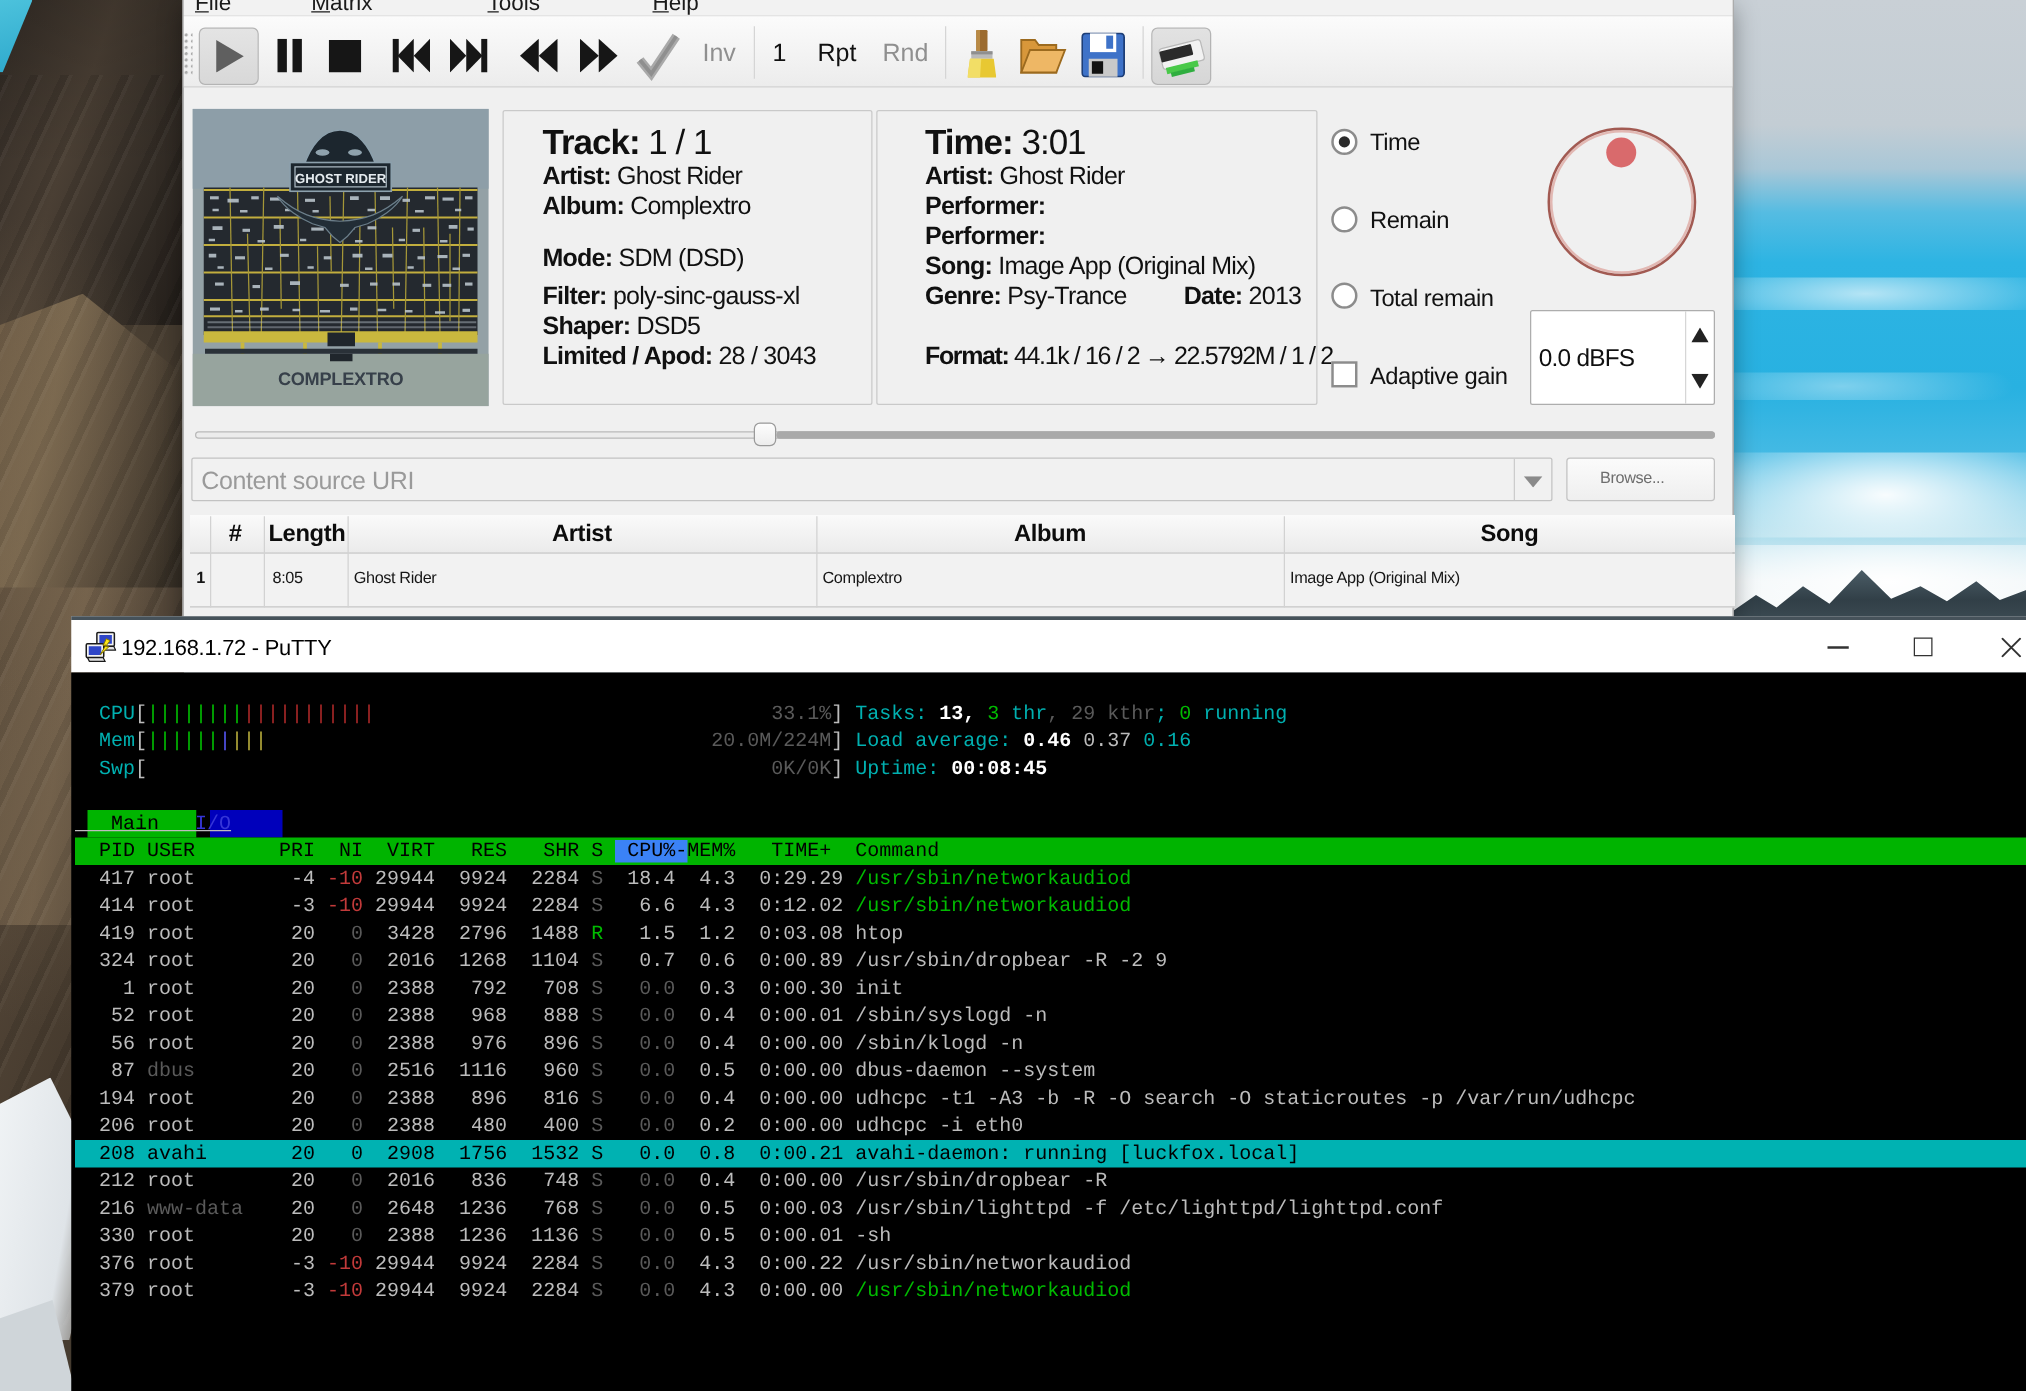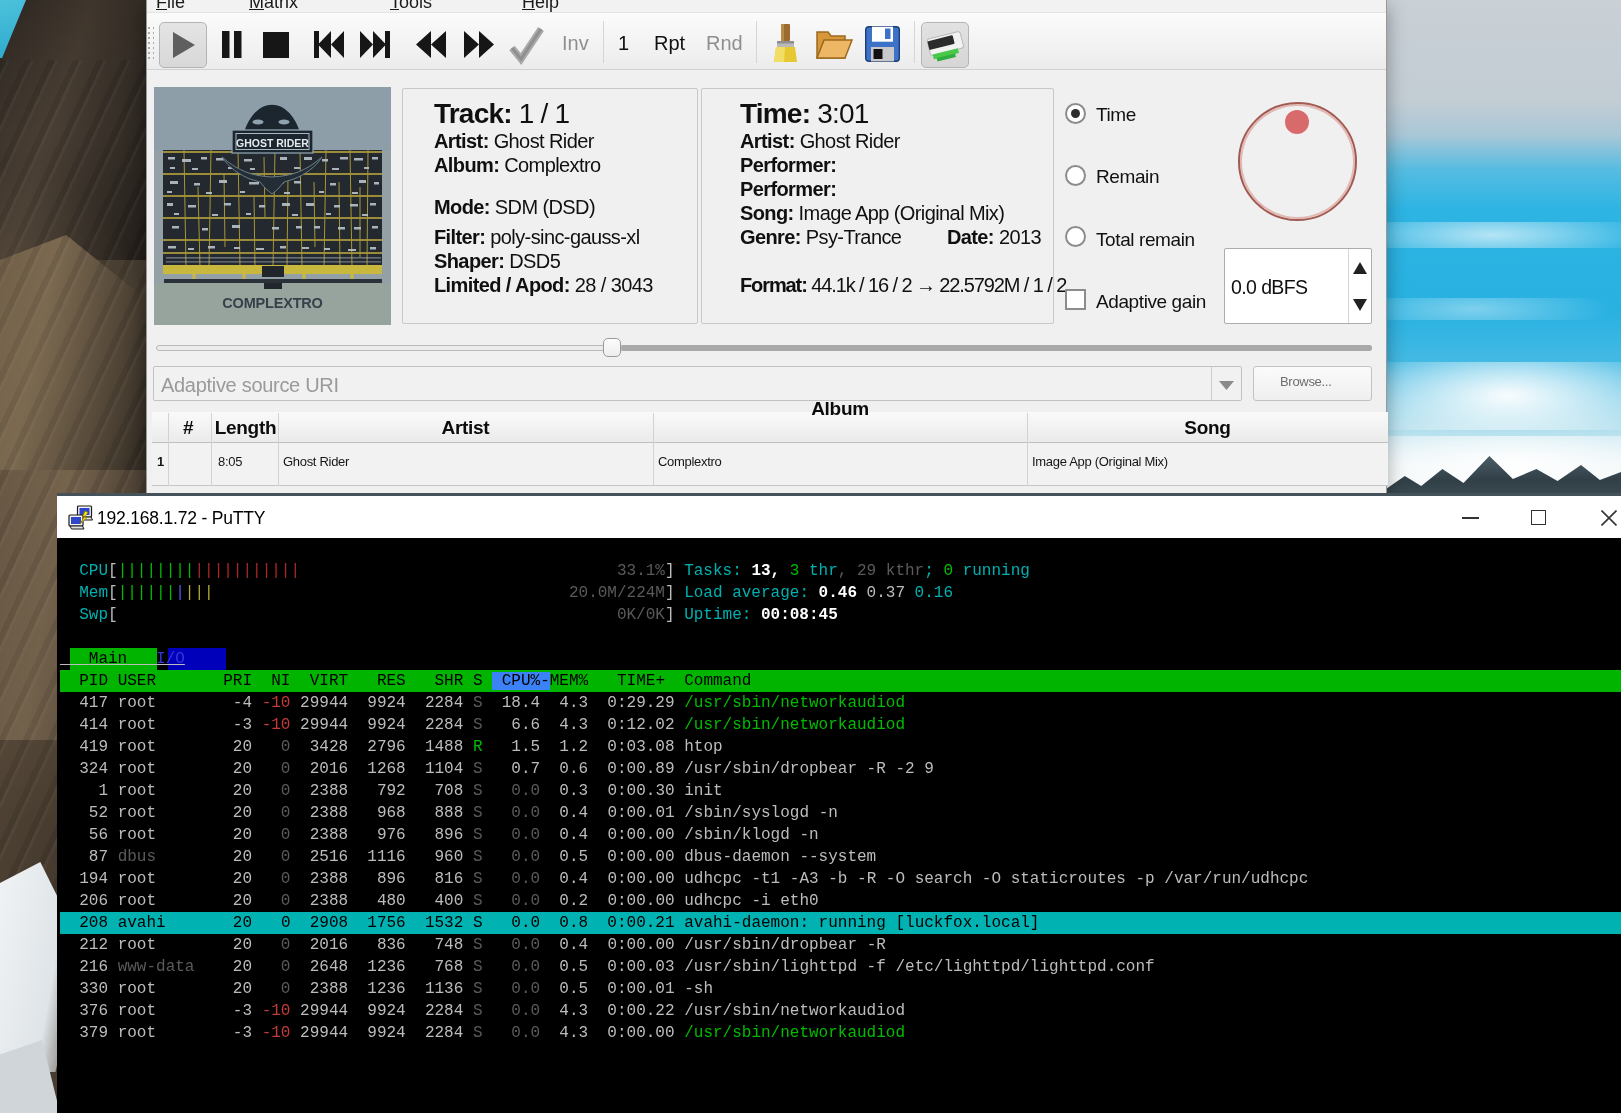--- a/index.html
+++ b/index.html
@@ -330,35 +330,35 @@
 
     <div class="abs" style="left:9px;top:345px;width:1216px;height:6px;border-radius:3px;background:#ececec;border:1px solid #b9b9b9;"></div>
     <div class="abs" style="left:474px;top:345px;width:751px;height:6px;border-radius:3px;background:#a9a9a9;"></div>
     <div class="abs" style="left:456px;top:338px;width:18px;height:19px;border-radius:5px;background:linear-gradient(180deg,#fdfdfd,#ededed);border:1px solid #9a9a9a;"></div>
 
     <div class="abs" style="left:6px;top:366px;width:1089px;height:35px;background:#f1f1f1;border:1px solid #c2c2c2;border-radius:2px;"></div>
     <div class="abs" style="left:1064px;top:367px;width:1px;height:33px;background:#cccccc;"></div>
     <svg class="abs" style="left:1072px;top:381px" width="15" height="9">
         <polygon points="0,0 15,0 7.5,9" fill="#8a8a8a"></polygon>
       </svg>
-    <div class="td" style="left:14px;top:374px;color:#9a9a9a;font-size:20px">Adaptive source URI</div>
+    <div class="td" style="left:14px;top:374px;color:#9a9a9a;font-size:20px">Content source URI</div>
     <div class="abs" style="left:1106px;top:366px;width:119px;height:35px;background:linear-gradient(180deg,#fbfbfb,#efefef);border:1px solid #c2c2c2;border-radius:3px;"></div>
     <div class="td" style="left:1133px;top:374px;color:#6e6e6e;">Browse...</div>
 
     <div class="abs" style="left:5px;top:412px;width:1236px;height:31px;background:linear-gradient(180deg,#fafafa,#ebebeb);border-bottom:1px solid #bfbfbf;"></div>
     <div class="abs" style="left:5px;top:443px;width:1236px;height:43px;background:#f2f2f2;border-bottom:1px solid #c6c6c6;"></div>
     <div class="abs" style="left:21px;top:413px;width:1px;height:73px;background:#d2d2d2;"></div>
     <div class="abs" style="left:64px;top:413px;width:1px;height:73px;background:#d2d2d2;"></div>
     <div class="abs" style="left:131px;top:413px;width:1px;height:73px;background:#d2d2d2;"></div>
     <div class="abs" style="left:506px;top:413px;width:1px;height:73px;background:#d2d2d2;"></div>
     <div class="abs" style="left:880px;top:413px;width:1px;height:73px;background:#d2d2d2;"></div>
     <div class="th" style="left:36px;top:417px;">#</div>
     <div class="th" style="left:66px;top:417px;width:65px">Length</div>
     <div class="th" style="left:131px;top:417px;width:375px">Artist</div>
-    <div class="th" style="left:506px;top:398px;width:374px">Album</div>
+    <div class="th" style="left:506px;top:417px;width:374px">Album</div>
     <div class="th" style="left:880px;top:417px;width:361px">Song</div>
     <div class="td" style="left:10px;top:454px;font-weight:bold">1</div>
     <div class="td" style="left:71px;top:454px">8:05</div>
     <div class="td" style="left:136px;top:454px">Ghost Rider</div>
     <div class="td" style="left:511px;top:454px">Complextro</div>
     <div class="td" style="left:885px;top:454px">Image App (Original Mix)</div>
   </div>
   <div id="putty">
     <div id="ptitle">
       <svg class="abs" style="left:11px;top:9px" width="25" height="26">

